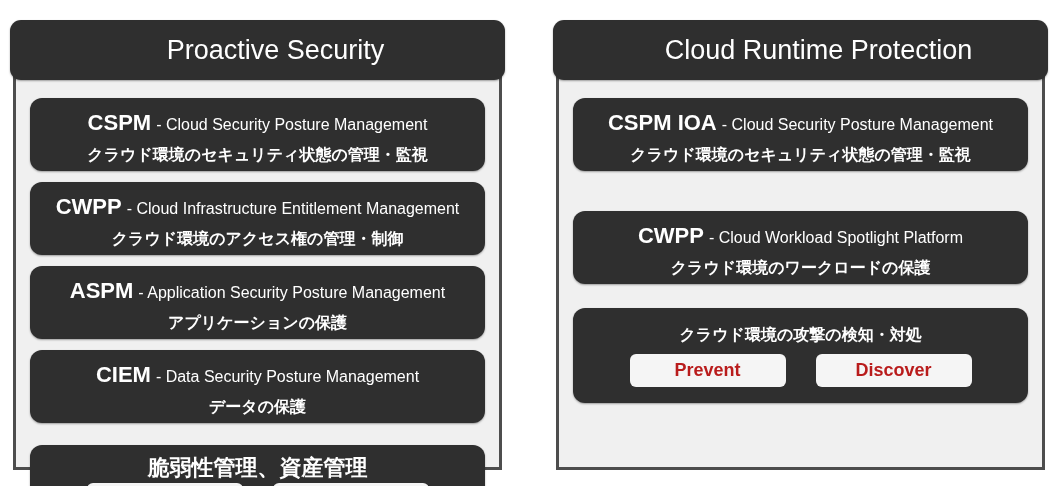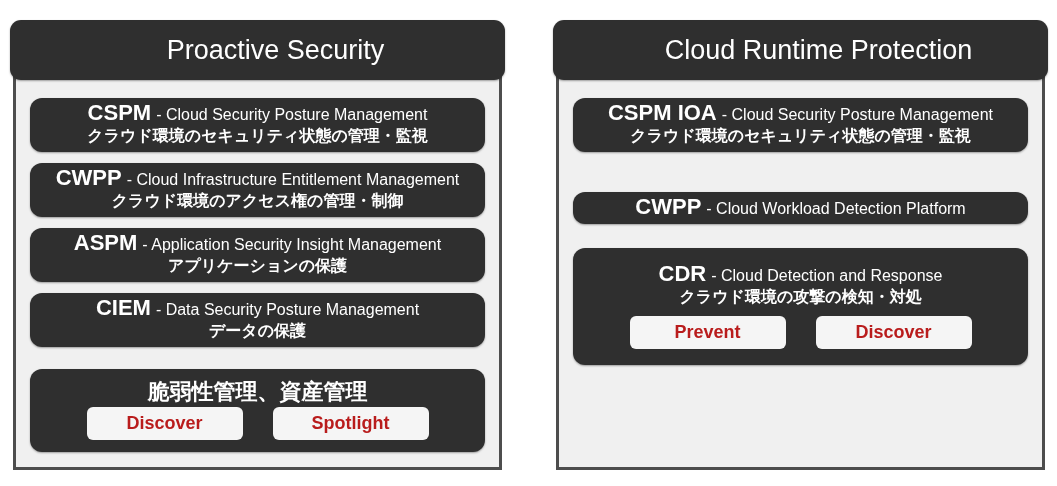--- a/index.html
+++ b/index.html
@@ -34,21 +34,21 @@
 
   .stack { display: flex; flex-direction: column; }
   .stack-left  { gap: 11px; }
 
   .dark-box {
     background: #2f2f2f; border-radius: 12px;
     color: #ffffff; text-align: center;
     padding: 5px 8px;
     box-shadow: 0 1px 2px rgba(0,0,0,0.35);
   }
-  .box-line1 { line-height: 20px; white-space: nowrap; }
+  .box-line1 { line-height: 39px; white-space: nowrap; }
   .acro { font-size: 22px; font-weight: bold; }
   .desc { font-size: 16px; font-weight: 400; margin-left: 5px; }
   .box-jp { font-size: 16px; line-height: 22px; font-weight: bold; }
 
   .vuln-box { margin-top: 11px; padding: 8px 8px 12px 8px; }
   .vuln-title { font-size: 22px; font-weight: bold; line-height: 30px; }
 
   .chip-row { display: flex; justify-content: center; gap: 30px; margin-top: 0; }
   .chip {
     width: 156px; height: 33px;
@@ -85,21 +85,21 @@
 
         <div class="dark-box">
           <div class="box-line1">
             <span class="acro">CWPP</span><span class="desc">- Cloud Infrastructure Entitlement Management</span>
           </div>
           <div class="box-jp">クラウド環境のアクセス権の管理・制御</div>
         </div>
 
         <div class="dark-box">
           <div class="box-line1">
-            <span class="acro">ASPM</span><span class="desc">- Application Security Insight Management</span>
+            <span class="acro">ASPM</span><span class="desc">- Application Security Posture Management</span>
           </div>
           <div class="box-jp">アプリケーションの保護</div>
         </div>
 
         <div class="dark-box">
           <div class="box-line1">
             <span class="acro">CIEM</span><span class="desc">- Data Security Posture Management</span>
           </div>
           <div class="box-jp">データの保護</div>
         </div>
@@ -125,28 +125,26 @@
 
         <div class="dark-box rt-box-1">
           <div class="box-line1">
             <span class="acro">CSPM IOA</span><span class="desc">- Cloud Security Posture Management</span>
           </div>
           <div class="box-jp">クラウド環境のセキュリティ状態の管理・監視</div>
         </div>
 
         <div class="dark-box rt-box-2">
           <div class="box-line1">
-            <span class="acro">CWPP</span><span class="desc">- Cloud Workload Detection Platform</span>
+            <span class="acro">CWPP</span><span class="desc">- Cloud Workload Spotlight Platform</span>
           </div>
+          <div class="box-jp">クラウド環境のワークロードの保護</div>
         </div>
 
         <div class="dark-box rt-box-3">
-          <div class="box-line1">
-            <span class="acro">CDR</span><span class="desc">- Cloud Detection and Response</span>
-          </div>
           <div class="box-jp">クラウド環境の攻撃の検知・対処</div>
           <div class="chip-row">
             <div class="chip">Prevent</div>
             <div class="chip">Discover</div>
           </div>
         </div>
 
       </div>
     </div>
   </div>

